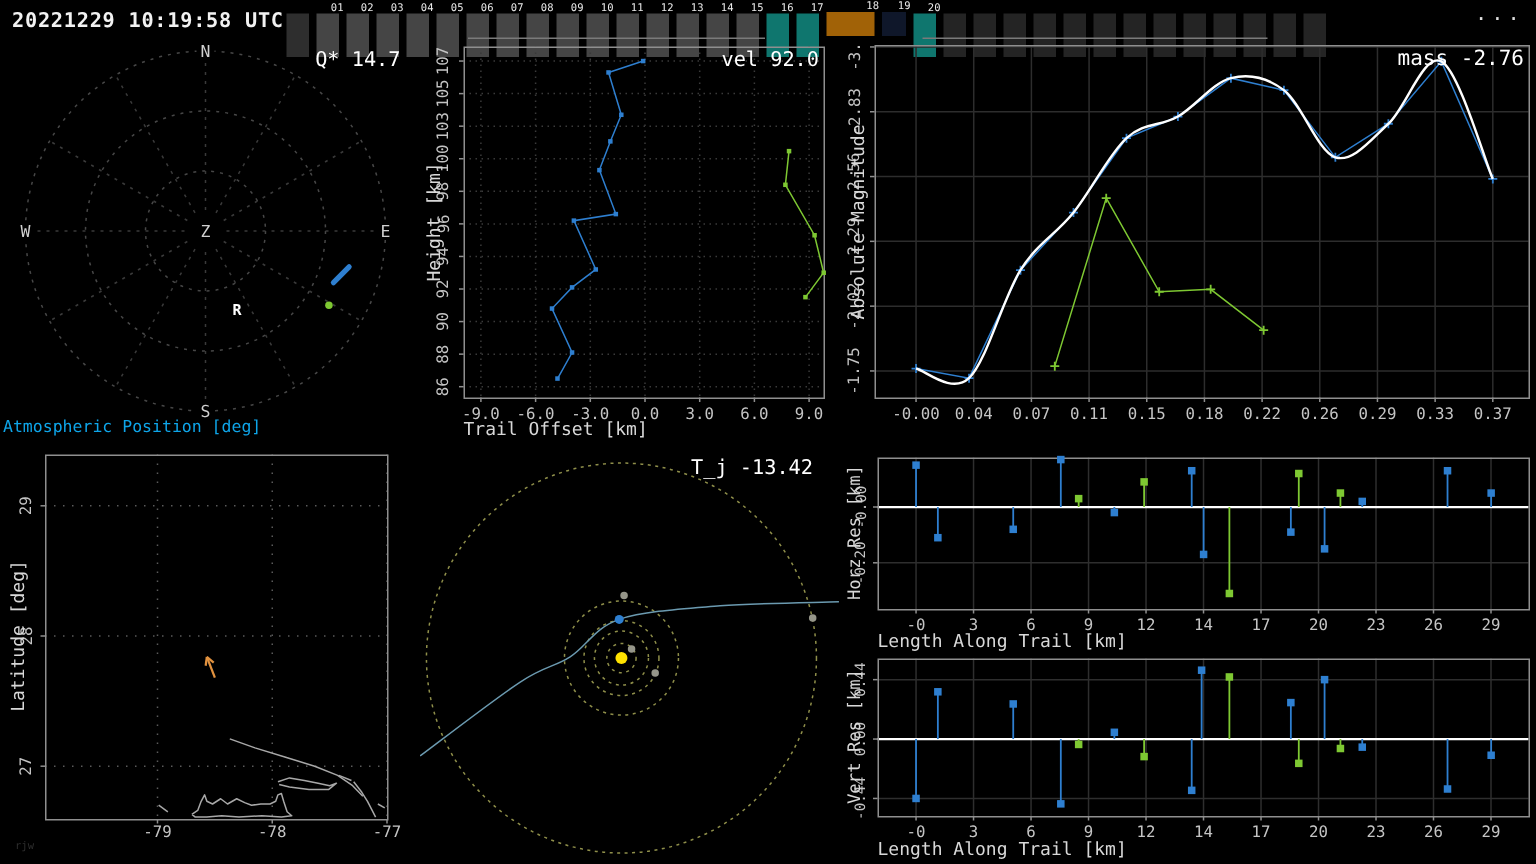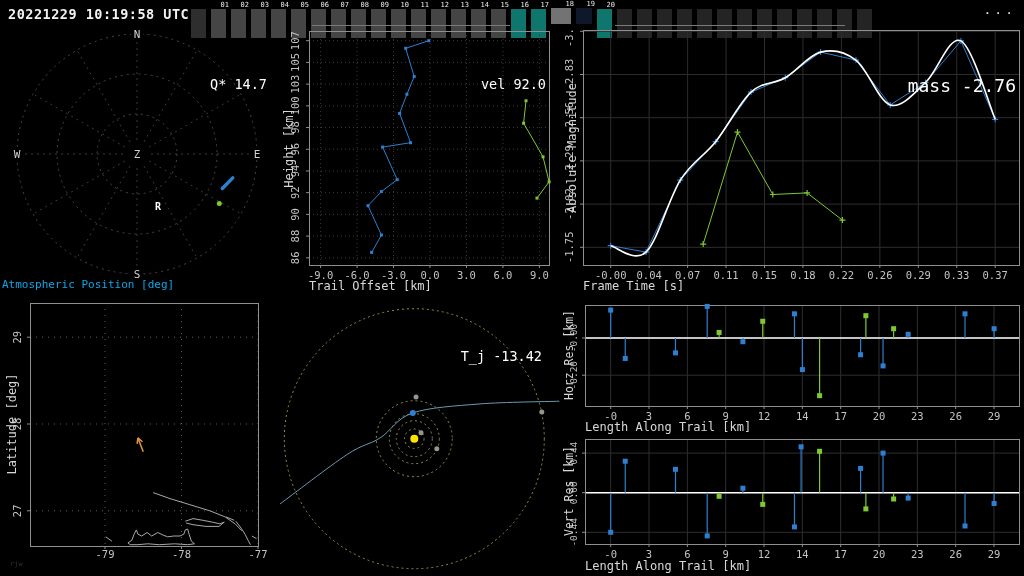--- a/index.html
+++ b/index.html
@@ -6,28 +6,28 @@
   body{width:1024px;height:576px;overflow:hidden;font-family:"DejaVu Sans Mono",monospace;}
   #app{position:relative;width:1024px;height:576px;background:#000;color:#ddd;}
   .topbar{position:absolute;left:0;top:0;width:1024px;height:28px;}
   .ts{position:absolute;left:8px;top:6px;font-size:13.5px;font-weight:bold;color:#f2f2f2;letter-spacing:.5px;white-space:nowrap;}
   .frames{position:absolute;left:191px;top:9px;display:flex;gap:5px;}
   .frame{width:15px;height:29px;position:relative;flex:none;}
   .frame .lbl{position:absolute;top:-7px;right:-3px;font-size:7px;line-height:7px;color:#ececec;}
   .f-blank{background:#2e2e2e;}
   .f-num{background:#454545;}
   .f-light{background:#0f766e;}
-  .f-green{background:#737373;width:20px;height:16px;margin-top:-1px;}
+  .f-green{background:#a16207;width:32px;height:16px;margin-top:-1px;}
   .f-blue{background:#0f172a;width:16px;height:16px;margin-top:-1px;}
   .f-dark{background:#242424;}
   .more{position:absolute;right:8px;top:2px;font-size:13px;color:#e0e0e0;letter-spacing:3px;cursor:pointer;}
   .stripline{position:absolute;top:25px;height:1px;background:#7a7a7a;}
   .panel{position:absolute;}
   .panel svg{position:absolute;left:0;top:0;overflow:hidden;}
-  .anno{position:absolute;font-size:13.5px;color:#fff;white-space:nowrap;margin-top:44px;}
+  .anno{position:absolute;font-size:13.5px;color:#fff;white-space:nowrap;}
   .xlabel{position:absolute;font-size:12px;color:#d8d8d8;white-space:nowrap;}
   .vlabel{position:absolute;font-size:12px;color:#d8d8d8;white-space:nowrap;transform:translate(-50%,-50%) rotate(-90deg);}
   .ptitle{position:absolute;font-size:11px;color:#0ea5e9;white-space:nowrap;}
   .wm{position:absolute;font-size:7px;color:#2f2f2f;}
 </style>
 </head>
 <body>
 
 <div id="app">
 
@@ -319,22 +319,21 @@
           <path d="M222.2837837837838,49.7H228.2837837837838M225.2837837837838,46.7V52.7" stroke="#2e7fd0" stroke-width="1.2" fill="none"></path>
           <path d="M257.61621621621623,24.099999999999984H263.61621621621623M260.61621621621623,21.099999999999984V27.099999999999984" stroke="#2e7fd0" stroke-width="1.2" fill="none"></path>
           <path d="M292.9486486486486,32.10000000000002H298.9486486486486M295.9486486486486,29.100000000000023V35.10000000000002" stroke="#2e7fd0" stroke-width="1.2" fill="none"></path>
           <path d="M327.2418918918919,76.89999999999999H333.2418918918919M330.2418918918919,73.89999999999999V79.89999999999999" stroke="#2e7fd0" stroke-width="1.2" fill="none"></path>
           <path d="M362.5743243243243,54.50000000000004H368.5743243243243M365.5743243243243,51.50000000000004V57.50000000000004" stroke="#2e7fd0" stroke-width="1.2" fill="none"></path>
           <path d="M397.90675675675675,12.90000000000001H403.90675675675675M400.90675675675675,9.90000000000001V15.90000000000001" stroke="#2e7fd0" stroke-width="1.2" fill="none"></path>
           <path d="M432.19999999999993,91.30000000000005H438.19999999999993M435.19999999999993,88.30000000000005V94.30000000000005" stroke="#2e7fd0" stroke-width="1.2" fill="none"></path>
         </g>
         <path d="M50.7,217.7C56.6,218.8 74.4,235.0 86.0,224.1C97.6,213.2 108.7,170.5 120.3,152.1C131.9,133.7 143.9,128.4 155.7,113.7C167.4,99.0 179.4,74.8 191.0,64.1C202.6,53.4 213.7,56.4 225.3,49.7C236.9,43.0 248.8,27.0 260.6,24.1C272.4,21.2 284.3,23.3 295.9,32.1C307.6,40.9 318.6,73.2 330.2,76.9C341.8,80.6 353.8,65.2 365.6,54.5C377.4,43.8 389.3,6.8 400.9,12.9C412.5,19.0 429.5,78.2 435.2,91.3" fill="none" stroke="#ffffff" stroke-width="1.6"></path>
       </svg>
-    <span class="anno" style="right:8px;top:3px;font-size:18px">mass -2.76</span>
-    <div class="xlabel" style="left:23px;top:251px;width:436px">Frame Time [s]</div>
+    <span class="anno" style="right:8px;top:3px;font-size:14px">mass -2.76</span>
     <span class="vlabel" style="left:12px;top:120px">Absolute Magnitude</span>
   </div>
 
   <div class="panel" style="left:0;top:298px;width:280px;height:278px">
     <svg id="svg-map" width="280" height="278">
         <g>
           <line x1="105" y1="5" x2="105" y2="248" stroke="#5a5a5a" stroke-dasharray="1 5"></line>
           <line x1="105" y1="248" x2="105" y2="251" stroke="#8f8f8f"></line>
           <line x1="181.5" y1="5" x2="181.5" y2="248" stroke="#5a5a5a" stroke-dasharray="1 5"></line>
           <line x1="181.5" y1="248" x2="181.5" y2="251" stroke="#8f8f8f"></line>

